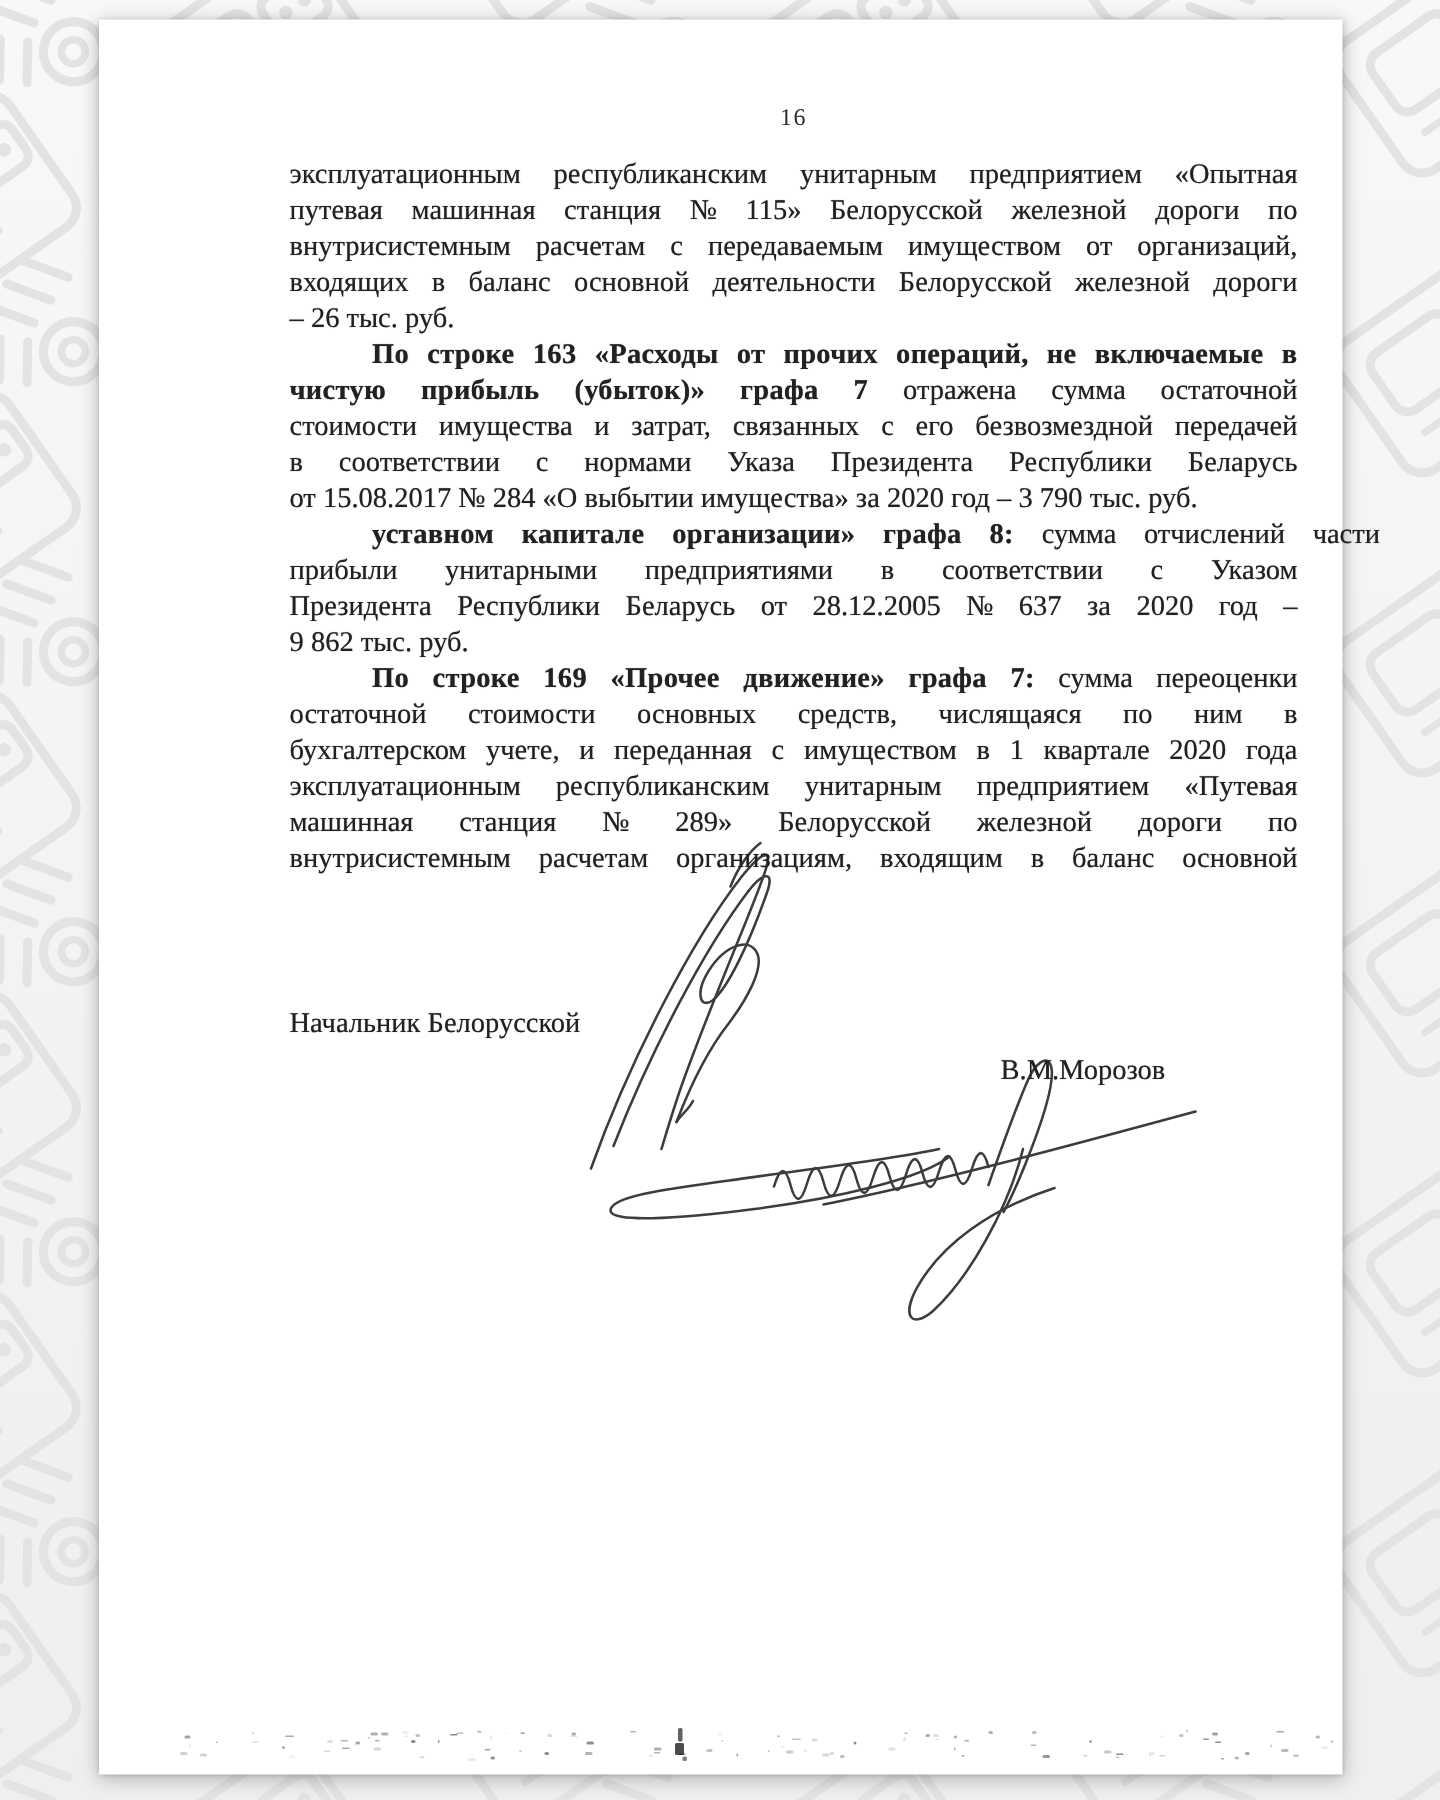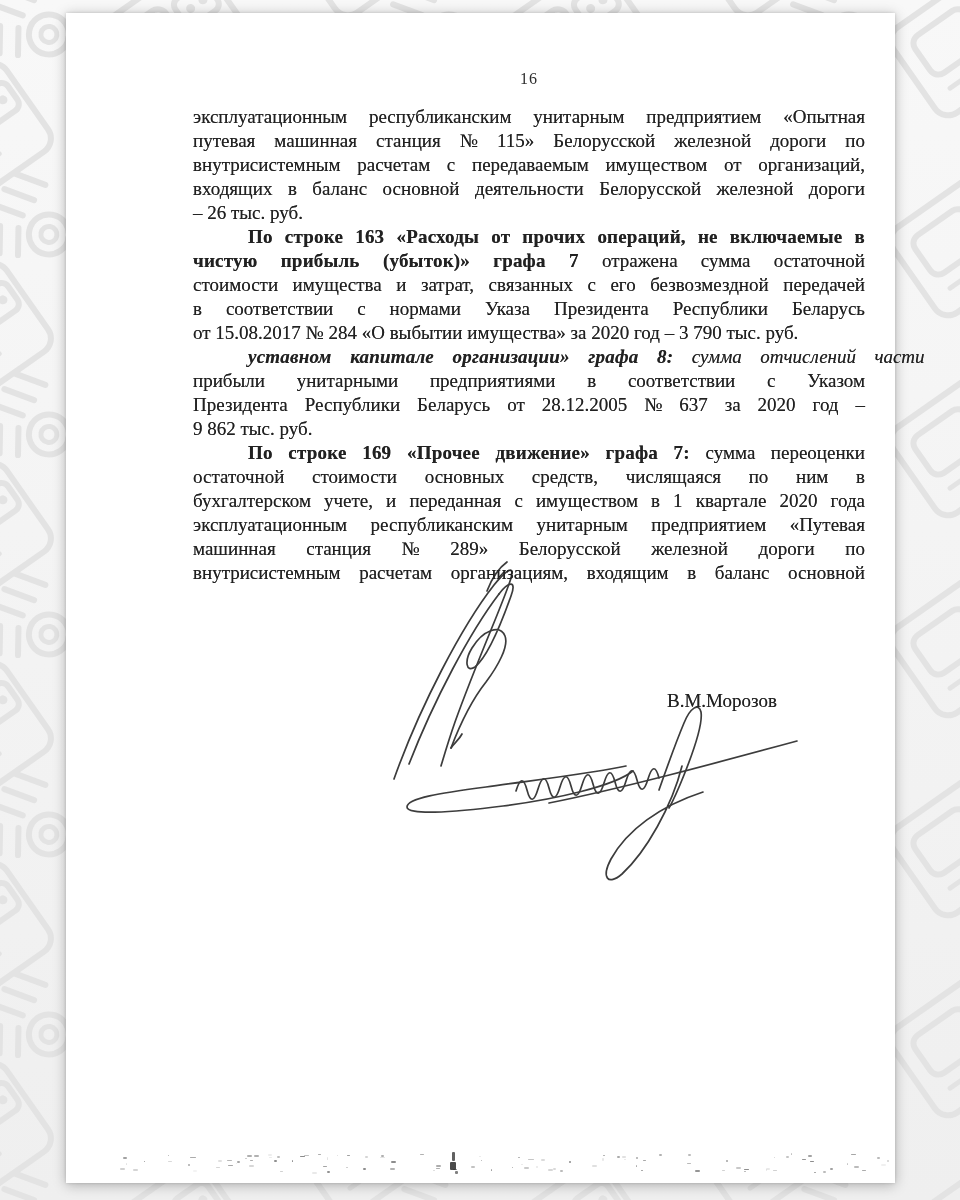--- a/index.html
+++ b/index.html
@@ -31,21 +31,21 @@
   
   .sigs{
     position:absolute;top:658px;left:127px;width:672px;
     font-size:19px;color:#212121;text-shadow:0 0 .6px rgba(25,25,25,.6);
   }
   .sig-block{position:relative;}
   .sig-block .sig-line{line-height:23px;}
   .sig-block.b2{margin-top:21px;}
   .sig-block.b2 .sig-line{line-height:21px;}
   .sig-name{position:absolute;white-space:nowrap;}
-  .sig-block.b1 .sig-name{left:474px;top:19px;text-align:right;}
+  .sig-block.b1 .sig-name{left:474px;top:32px;text-align:right;}
   .sig-block.b2 .sig-name{left:487px;top:39px;}
   
   #ink{position:absolute;left:0;top:0;z-index:5;pointer-events:none;}
   
   #scan-noise{position:absolute;left:0;top:0;width:100%;height:100%;z-index:2;pointer-events:none;}
   #scan-noise i{position:absolute;background:#2c2c2c;display:block;border-radius:1px;}
 </style>
 </head>
 <body>
 
@@ -128,36 +128,37 @@
         <div class="line"><span><span>– 26 тыс. руб.</span></span></div>
       </div>
       <div class="para ind">
         <div class="line jl"><span style="word-spacing: 7.21701px;"><span class="b">По строке 163 «Расходы от прочих операций, не включаемые в</span></span></div>
         <div class="line jl"><span style="word-spacing: 18.3683px;"><span class="b">чистую прибыль (убыток)» графа 7 </span><span>отражена сумма остаточной</span></span></div>
         <div class="line jl"><span style="word-spacing: 9.77344px;"><span>стоимости имущества и затрат, связанных с его безвозмездной передачей</span></span></div>
         <div class="line jl"><span style="word-spacing: 19.1808px;"><span>в соответствии с нормами Указа Президента Республики Беларусь</span></span></div>
         <div class="line"><span><span>от 15.08.2017 № 284 «О выбытии имущества» за 2020 год – 3 790 тыс. руб.</span></span></div>
       </div>
       <div class="para ind">
-        <div class="line jl"><span style="word-spacing: 13.6228px; font-style: italic;"><span class="b">уставном капитале организации» графа 8: </span><span>сумма отчислений части</span></span></div>
+        <div class="line jl"><span style="word-spacing: 13.6228px;"><span class="b">уставном капитале организации» графа 8: </span><span>сумма отчислений части</span></span></div>
         <div class="line jl"><span style="word-spacing: 27.0286px;"><span>прибыли унитарными предприятиями в соответствии с Указом</span></span></div>
         <div class="line jl"><span style="word-spacing: 12.2219px;"><span>Президента Республики Беларусь от 28.12.2005 № 637 за 2020 год –</span></span></div>
         <div class="line"><span><span>9 862 тыс. руб.</span></span></div>
       </div>
       <div class="para ind">
         <div class="line jl"><span style="word-spacing: 10.7305px;"><span class="b">По строке 169 «Прочее движение» графа 7: </span><span>сумма переоценки</span></span></div>
         <div class="line jl"><span style="word-spacing: 22.8973px;"><span>остаточной стоимости основных средств, числящаяся по ним в</span></span></div>
         <div class="line jl"><span style="word-spacing: 8.36094px;"><span>бухгалтерском учете, и переданная с имуществом в 1 квартале 2020 года</span></span></div>
         <div class="line jl"><span style="word-spacing: 18.6875px;"><span>эксплуатационным республиканским унитарным предприятием «Путевая</span></span></div>
         <div class="line jl"><span style="word-spacing: 25.8393px;"><span>машинная станция № 289» Белорусской железной дороги по</span></span></div>
         <div class="line jl"><span style="word-spacing: 13.8359px;"><span>внутрисистемным расчетам организациям, входящим в баланс основной</span></span></div>
       </div>
     </div>
   <div class="sigs" id="sig-blocks">
       <div class="sig-block b1">
+        <div class="sig-line">Начальник Белорусской</div>
         <span class="sig-name">В.М.Морозов</span>
       </div>
     </div>
   <div id="scan-noise">
       <i style="left: 814.7px; top: 1151.4px; width: 5px; height: 1.4px; opacity: 0.07;"></i>
       <i style="left: 413.4px; top: 1143.2px; width: 2px; height: 1.1px; opacity: 0.1;"></i>
       <i style="left: 298.5px; top: 1142.7px; width: 3.5px; height: 2.1px; opacity: 0.2;"></i>
       <i style="left: 201.8px; top: 1140.9px; width: 4.2px; height: 2.1px; opacity: 0.08;"></i>
       <i style="left: 405.4px; top: 1153px; width: 4px; height: 2px; opacity: 0.29;"></i>
       <i style="left: 551px; top: 1143.2px; width: 3.3px; height: 1.7px; opacity: 0.4;"></i>

